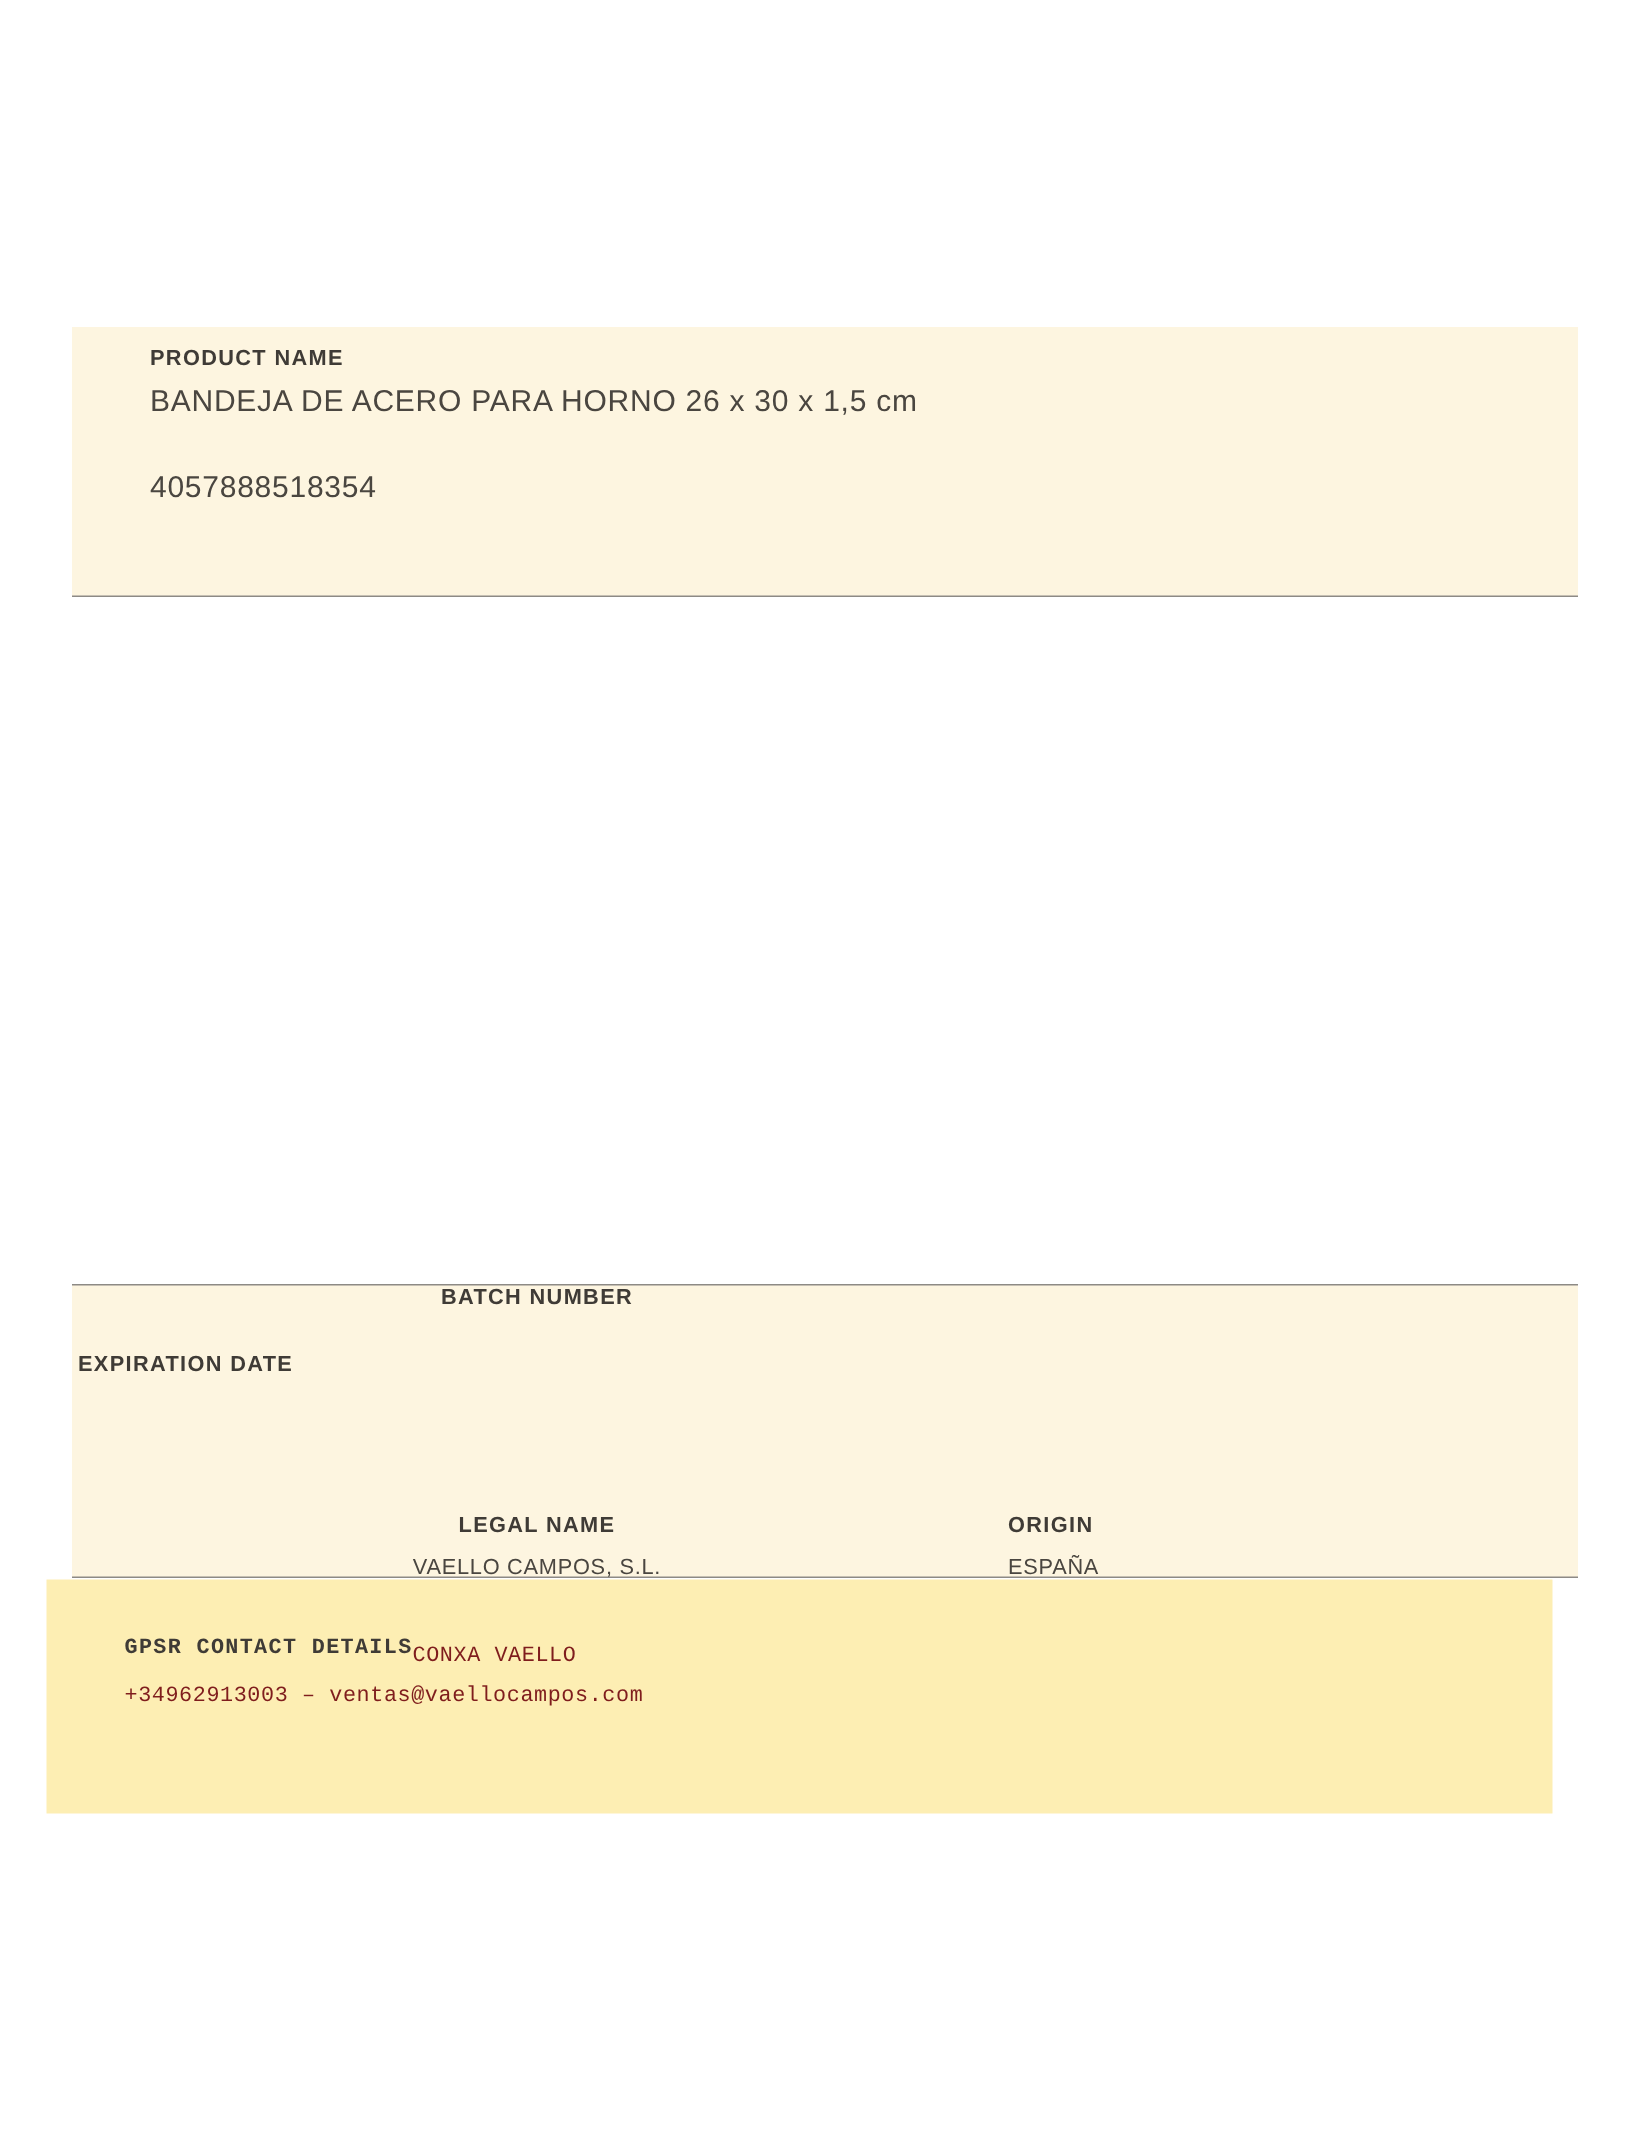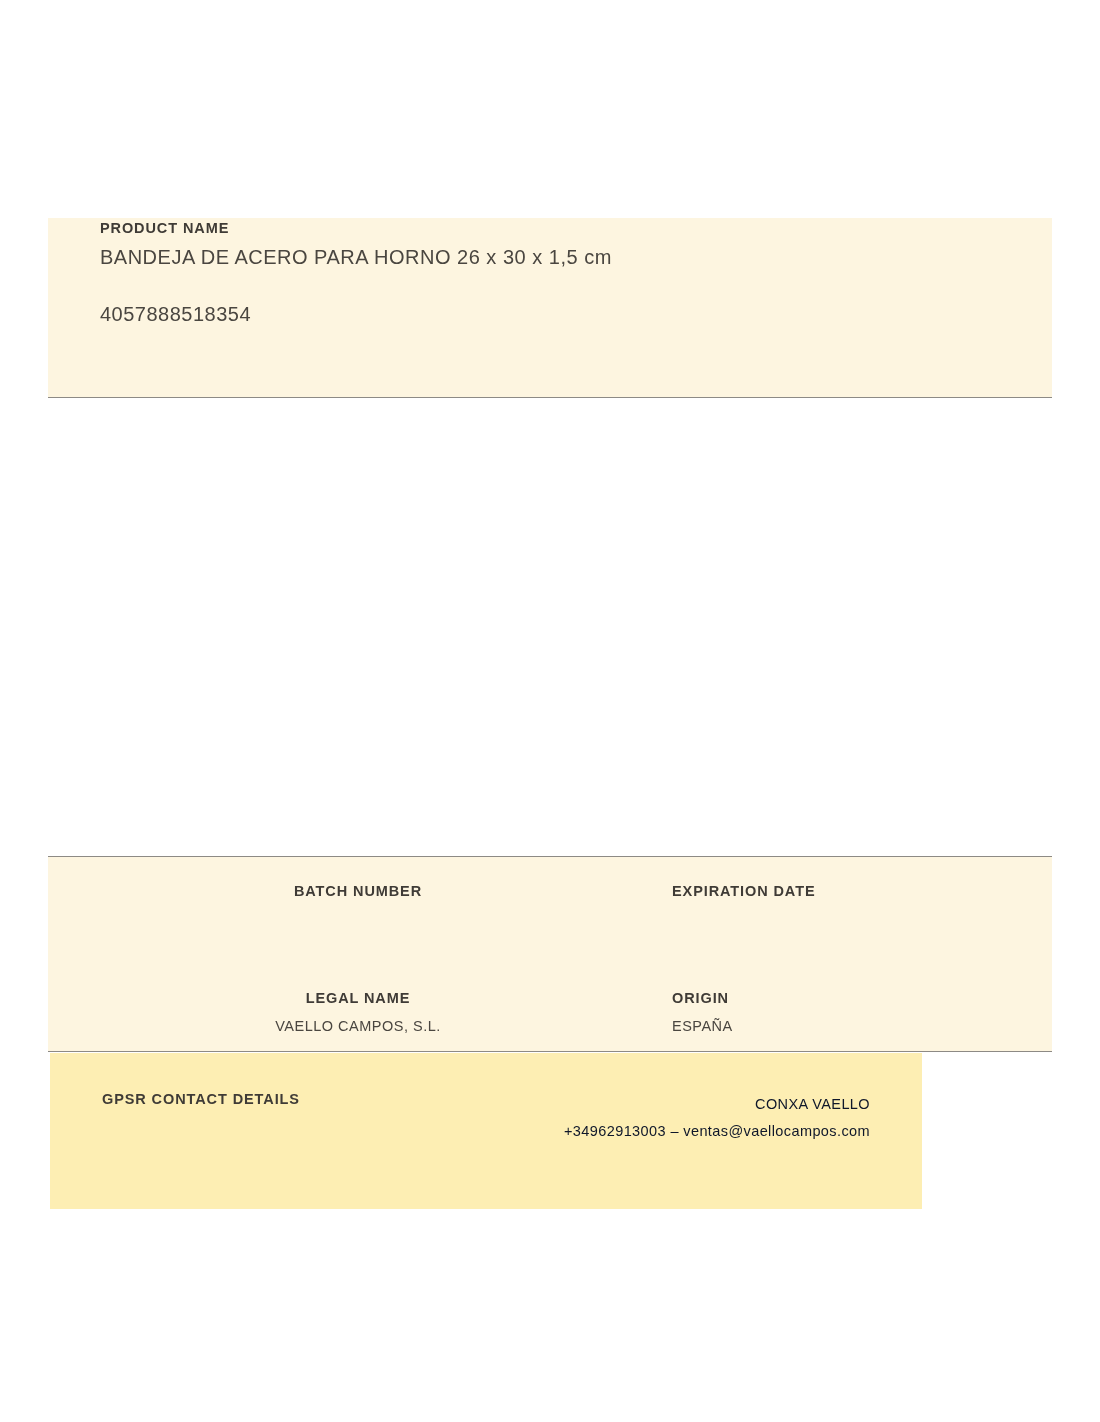--- a/index.html
+++ b/index.html
@@ -23,21 +23,21 @@
 
   
   .block-top {
     position: absolute;
     left: 48px;
     top: 218px;
     width: 1004px;
     background: #fdf5e0;
     border-bottom: 1px solid #8d8a85;
     box-sizing: border-box;
-    padding: 2px 52px 26px 52px;
+    padding: 13px 52px 26px 52px;
     height: 180px;
   }
   .field-label {
     font-size: 14.5px;
     font-weight: bold;
     letter-spacing: 0.9px;
     color: #3f3b36;
     margin: 0 0 10px 0;
   }
   .field-value {
@@ -80,21 +80,21 @@
     width: 620px;
     text-align: center;
     box-sizing: border-box;
   }
   .col-b {
     flex: 1;
     box-sizing: border-box;
     padding-left: 4px;
   }
   .row-1 {
-    padding-top: 26px;
+    flex-direction: column;
   }
   .row-2 {
     padding-top: 62px;
   }
   .mid-label {
     font-size: 14.5px;
     font-weight: bold;
     letter-spacing: 0.9px;
     margin: 0 0 12px 0;
     color: #3f3b36;
@@ -103,41 +103,42 @@
     font-size: 14.5px;
     letter-spacing: 0.5px;
     margin: 0;
     color: #4a4640;
     min-height: 17px;
   }
 
   
   .block-gpsr {
     position: absolute;
-    left: 50px;
+    left: 31px;
     top: 1053px;
-    width: 872px;
+    width: 1004px;
     height: 156px;
     background: #fdeeb3;
     box-sizing: border-box;
     padding: 38px 52px 0 52px;
+    font-family: Liberation Mono, monospace;
   }
   .gpsr-label {
     font-size: 14.5px;
     font-weight: bold;
     letter-spacing: 0.9px;
     color: #3f3b36;
     float: left;
     margin: 0;
   }
   .gpsr-lines {
-    text-align: right;
+    text-align: left;
     font-size: 14.5px;
     letter-spacing: 0.4px;
-    color: #0f172a;
+    color: #7f1d1d;
     line-height: 1.85;
   }
   .gpsr-lines p {
     margin: 0;
   }
 </style>
 </head>
 <body>
 
 <div class="page">

